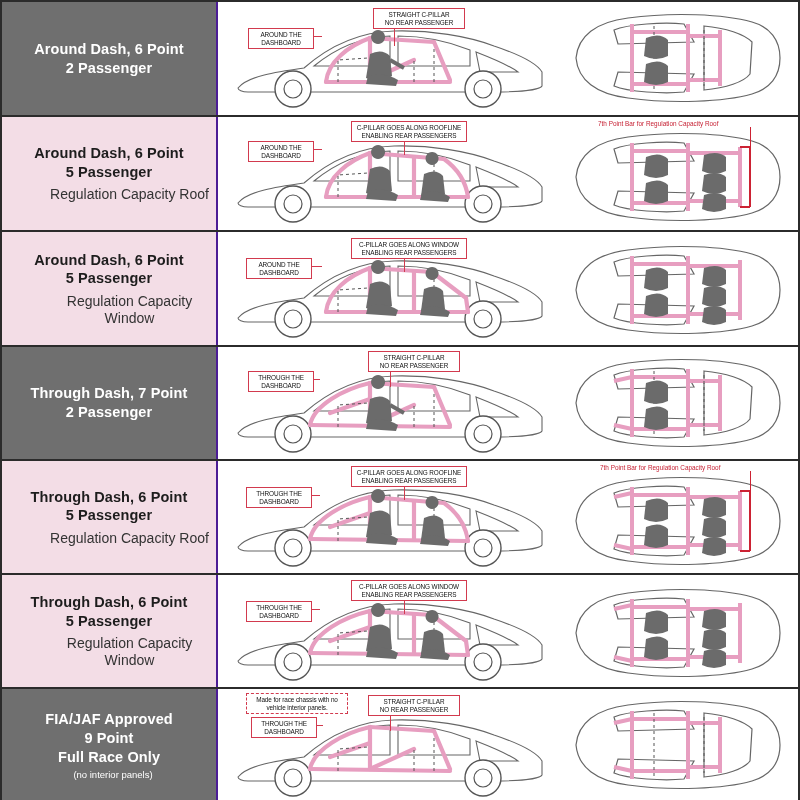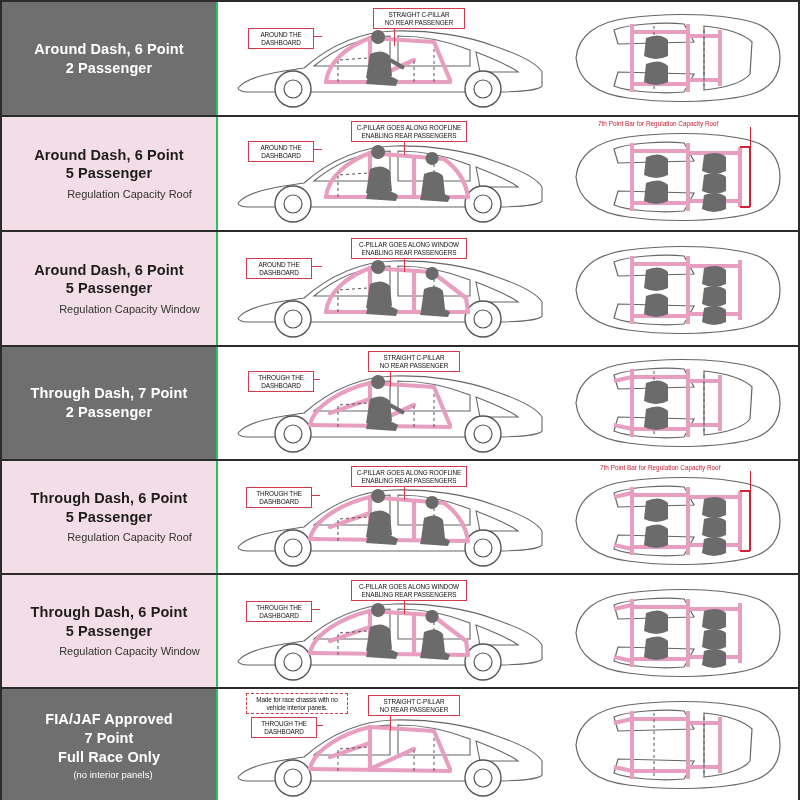--- a/index.html
+++ b/index.html
@@ -28,41 +28,41 @@
     border-bottom: 2px solid #2b2b2b;
     position: relative;
   }
   .row:last-child { border-bottom: none; }
 
   
   .label-cell {
     width: 216px;
     flex: 0 0 216px;
     box-sizing: border-box;
-    border-right: 2px solid #22c55e;
+    border-right: 2px solid #4c1d95;
     display: flex;
     flex-direction: column;
     align-items: center;
     justify-content: center;
     text-align: center;
     padding: 4px 6px;
   }
   .label-cell.dark { background: #6f6f6f; }
   .label-cell.pink { background: #f3dde6; }
   .label-cell.dark .title { color: #ffffff; }
   .title {
     font-size: 14.5px;
     font-weight: bold;
     line-height: 1.28;
     color: #1d1d1d;
     letter-spacing: 0.1px;
   }
   .sub {
     margin-top: 5px;
-    font-size: 11px;
+    font-size: 14px;
     color: #333333;
     line-height: 1.2;
     padding-left: 41px;
   }
   .sub2 {
     margin-top: 3px;
     font-size: 9.5px;
     color: #ffffff;
     line-height: 1.2;
   }
@@ -606,21 +606,21 @@
           <path d="M150 56 q14 -5 22 2 l0 14 q-12 6 -24 0 Z"></path>
           <path d="M150 76 q14 -5 22 2 l0 12 q-12 6 -24 0 Z"></path>
         </g>
       </svg>
     </div>
   </div>
 
   <div class="row" style="height:113px">
     <div class="label-cell dark">
       <div class="title" style="white-space: pre-line;">FIA/JAF Approved
-7 Point
+9 Point
 Full Race Only</div>
       <div class="sub2" style="white-space: pre-line; margin-left: 8px;">(no interior panels)</div>
     </div>
     <div class="side-cell">
       <svg width="338" height="111" viewBox="0 0 338 111">
         <g fill="none" stroke="#666" stroke-width="1.1">
           <path d="M20 88 C30 76 58 72 86 68 C110 47 140 32 176 31 C212 30 250 36 276 46 C300 54 318 62 324 72 L324 86 C322 90 300 92 276 92 L30 92 C24 92 20 90 20 88 Z"></path>
           <path d="M96 66 C118 48 142 37 172 36 L172 66 Z"></path>
           <path d="M180 36 C206 36 232 42 252 50 L252 66 L180 66 Z"></path>
           <path d="M258 52 C276 59 292 66 300 72 L262 72 Z"></path>

